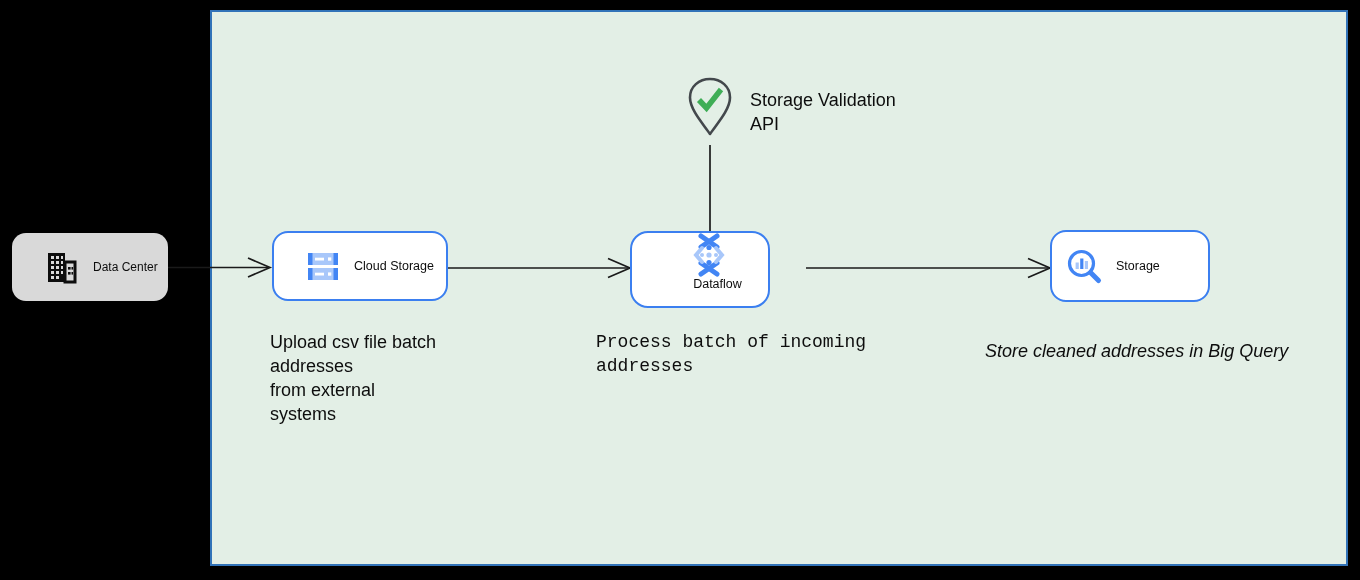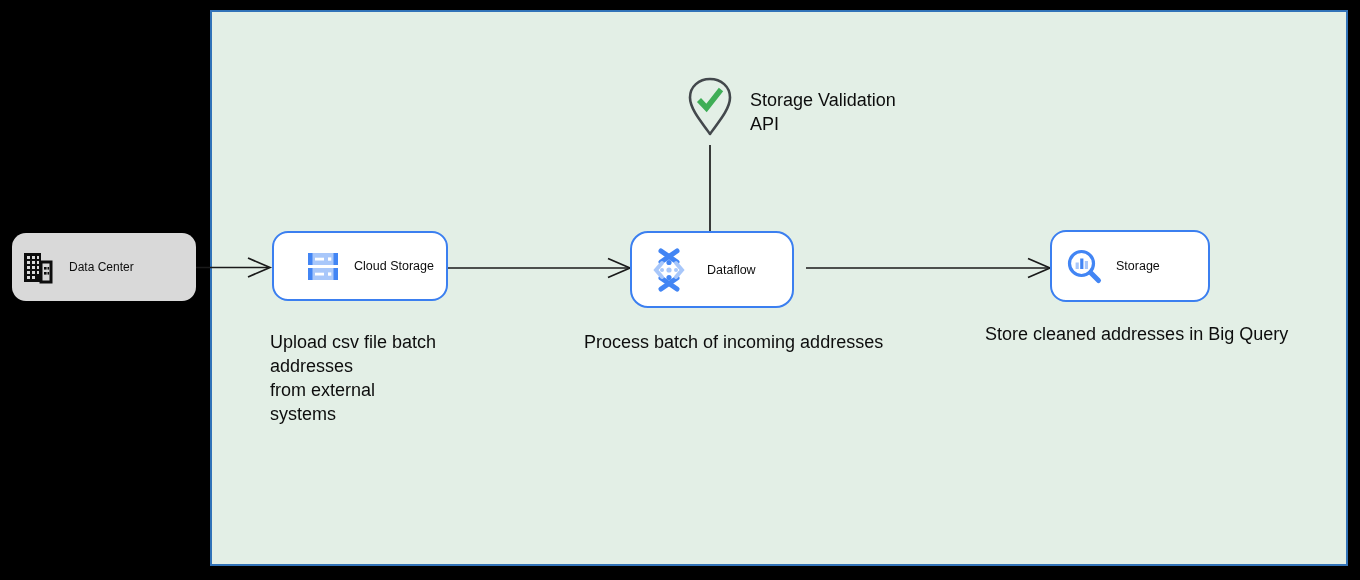--- a/index.html
+++ b/index.html
@@ -15,39 +15,39 @@
     border:2px solid var(--panel-border,#3273b8);
     box-sizing:border-box;
   }
   .node{
     position:absolute;display:flex;align-items:center;box-sizing:border-box;
     border-radius:16px;background:var(--node-bg,#fff);
     border:2px solid var(--node-border,#3b7ff0);
   }
   .node .label{font-size:12.5px;color:var(--text,#0d0d0d);}
   .node-datacenter{
-    left:12px;top:233px;width:184px;height:68px;
+    left:12px;top:233px;width:156px;height:68px;
     background:var(--datacenter-bg,#d9d9d9);border:none;border-radius:14px;
-    padding-left:8px;
+    padding-left:32px;
   }
   .node-datacenter .label{margin-left:15px;font-size:12px;}
   .node-cloudstorage{left:272px;top:231px;width:176px;height:70px;padding-left:32px;}
   .node-cloudstorage .label{margin-left:14px;}
-  .node-dataflow{left:630px;top:231px;width:164px;height:77px;padding-left:17px;border-radius:18px;}
+  .node-dataflow{left:630px;top:231px;width:140px;height:77px;padding-left:17px;border-radius:18px;flex-direction:column;}
   .node-dataflow .label{margin-left:18px;}
   .node-bigquery{left:1050px;top:230px;width:160px;height:72px;padding-left:14px;}
   .node-bigquery .label{margin-left:13px;}
   .icon{flex:0 0 auto;display:block;}
   .caption{
     position:absolute;font-size:18px;line-height:24px;white-space:pre-line;
     color:var(--text,#0d0d0d);
   }
   .caption-upload{left:270px;top:330px;width:230px;}
-  .caption-process{left:584px;top:330px;width:360px;}
-  .caption-store{left:985px;top:322px;width:360px;}
+  .caption-process{left:596px;top:330px;width:360px;font-family:Liberation Mono, monospace;}
+  .caption-store{left:985px;top:339px;width:360px;font-style:italic;}
   .annotation-label{
     position:absolute;left:750px;top:88px;width:220px;
     font-size:18px;line-height:24px;white-space:pre-line;color:var(--text,#0d0d0d);
   }
   .pin{position:absolute;left:686px;top:76px;}
   .edges{position:absolute;left:0;top:0;width:1360px;height:580px;}
 </style>
 </head>
 <body>
 

